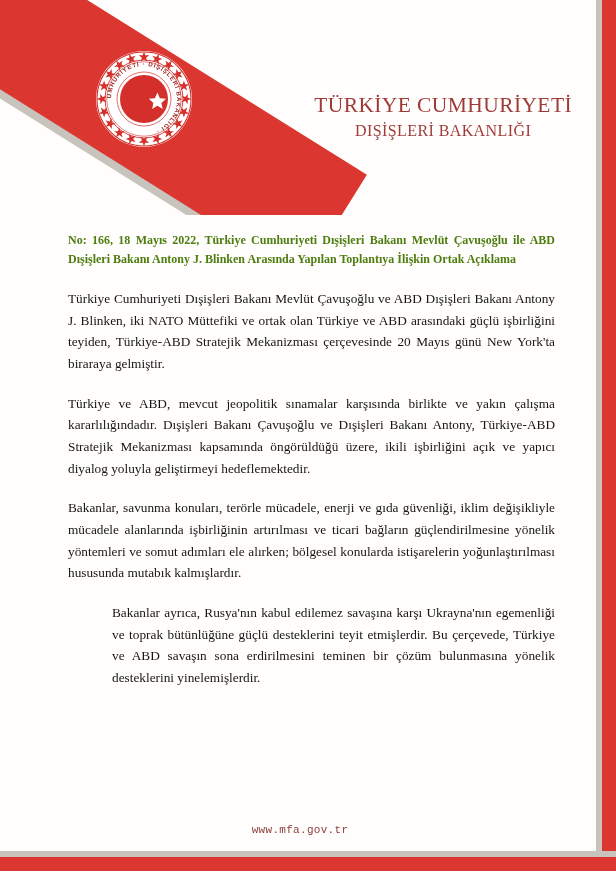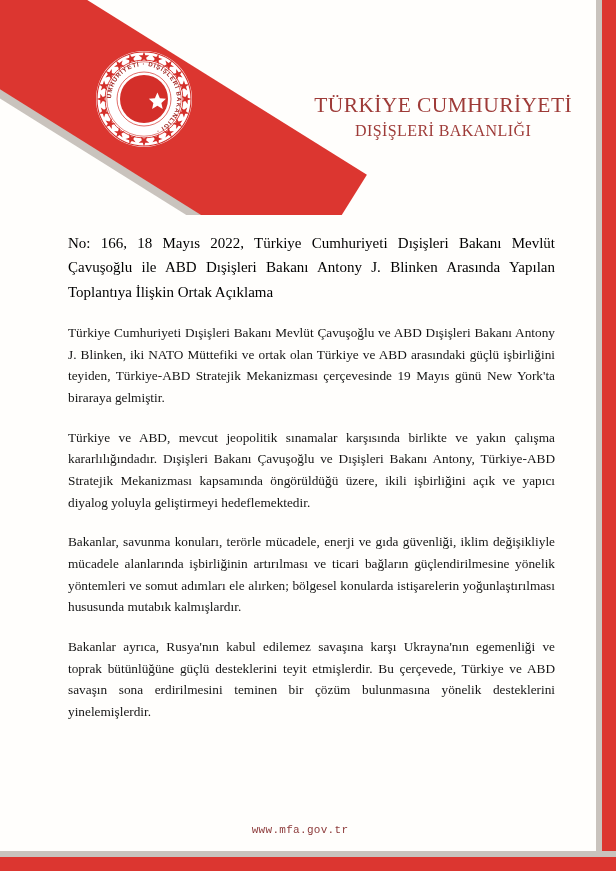--- a/index.html
+++ b/index.html
@@ -105,37 +105,37 @@
   .ministry .l2 { font-size: 16px; display: block; }
 
   
   .content {
     position: absolute;
     left: 68px;
     top: 231px;
     width: 487px;
   }
   .doc-title {
-    font-weight: normal;
-    font-size: 15px;
+    font-weight: bold;
+    font-size: 12px;
     line-height: 1.62;
     text-align: justify;
     text-align-last: left;
-    color: #000000;
+    color: #4d7c0f;
     margin: 0 0 18px 0;
   }
   .para {
     font-size: 13.3px;
     line-height: 1.63;
     text-align: justify;
     text-align-last: left;
     color: #151515;
     margin: 0 0 18px 0;
   }
-  .para:last-child { margin-bottom: 0; }
+  .para:last-child { margin-bottom: 0; margin-left: 44px; }
 
   
   .footer {
     position: absolute;
     left: 0;
     top: 824px;
     width: 600px;
     text-align: center;
     font-size: 11px;
     color: #8d3b3b;
@@ -201,21 +201,21 @@
     </svg>
   </div>
 
   <div class="ministry">
     <span class="l1">TÜRKİYE CUMHURİYETİ</span>
     <span class="l2">DIŞİŞLERİ BAKANLIĞI</span>
   </div>
 
   <div class="content">
     <p class="doc-title">No: 166, 18 Mayıs 2022, Türkiye Cumhuriyeti Dışişleri Bakanı Mevlüt Çavuşoğlu ile ABD Dışişleri Bakanı Antony J. Blinken Arasında Yapılan Toplantıya İlişkin Ortak Açıklama</p>
-    <p class="para">Türkiye Cumhuriyeti Dışişleri Bakanı Mevlüt Çavuşoğlu ve ABD Dışişleri Bakanı Antony J. Blinken, iki NATO Müttefiki ve ortak olan Türkiye ve ABD arasındaki güçlü işbirliğini teyiden, Türkiye-ABD Stratejik Mekanizması çerçevesinde 19 Mayıs günü New York'ta biraraya gelmiştir.</p>
+    <p class="para">Türkiye Cumhuriyeti Dışişleri Bakanı Mevlüt Çavuşoğlu ve ABD Dışişleri Bakanı Antony J. Blinken, iki NATO Müttefiki ve ortak olan Türkiye ve ABD arasındaki güçlü işbirliğini teyiden, Türkiye-ABD Stratejik Mekanizması çerçevesinde 20 Mayıs günü New York'ta biraraya gelmiştir.</p>
     <p class="para">Türkiye ve ABD, mevcut jeopolitik sınamalar karşısında birlikte ve yakın çalışma kararlılığındadır. Dışişleri Bakanı Çavuşoğlu ve Dışişleri Bakanı Antony, Türkiye-ABD Stratejik Mekanizması kapsamında öngörüldüğü üzere, ikili işbirliğini açık ve yapıcı diyalog yoluyla geliştirmeyi hedeflemektedir.</p>
     <p class="para">Bakanlar, savunma konuları, terörle mücadele, enerji ve gıda güvenliği, iklim değişikliyle mücadele alanlarında işbirliğinin artırılması ve ticari bağların güçlendirilmesine yönelik yöntemleri ve somut adımları ele alırken; bölgesel konularda istişarelerin yoğunlaştırılması hususunda mutabık kalmışlardır.</p>
     <p class="para">Bakanlar ayrıca, Rusya'nın kabul edilemez savaşına karşı Ukrayna'nın egemenliği ve toprak bütünlüğüne güçlü desteklerini teyit etmişlerdir. Bu çerçevede, Türkiye ve ABD savaşın sona erdirilmesini teminen bir çözüm bulunmasına yönelik desteklerini yinelemişlerdir.</p>
   </div>
 
   <div class="footer">www.mfa.gov.tr</div>
 
 </div>
 
 </body></html>

